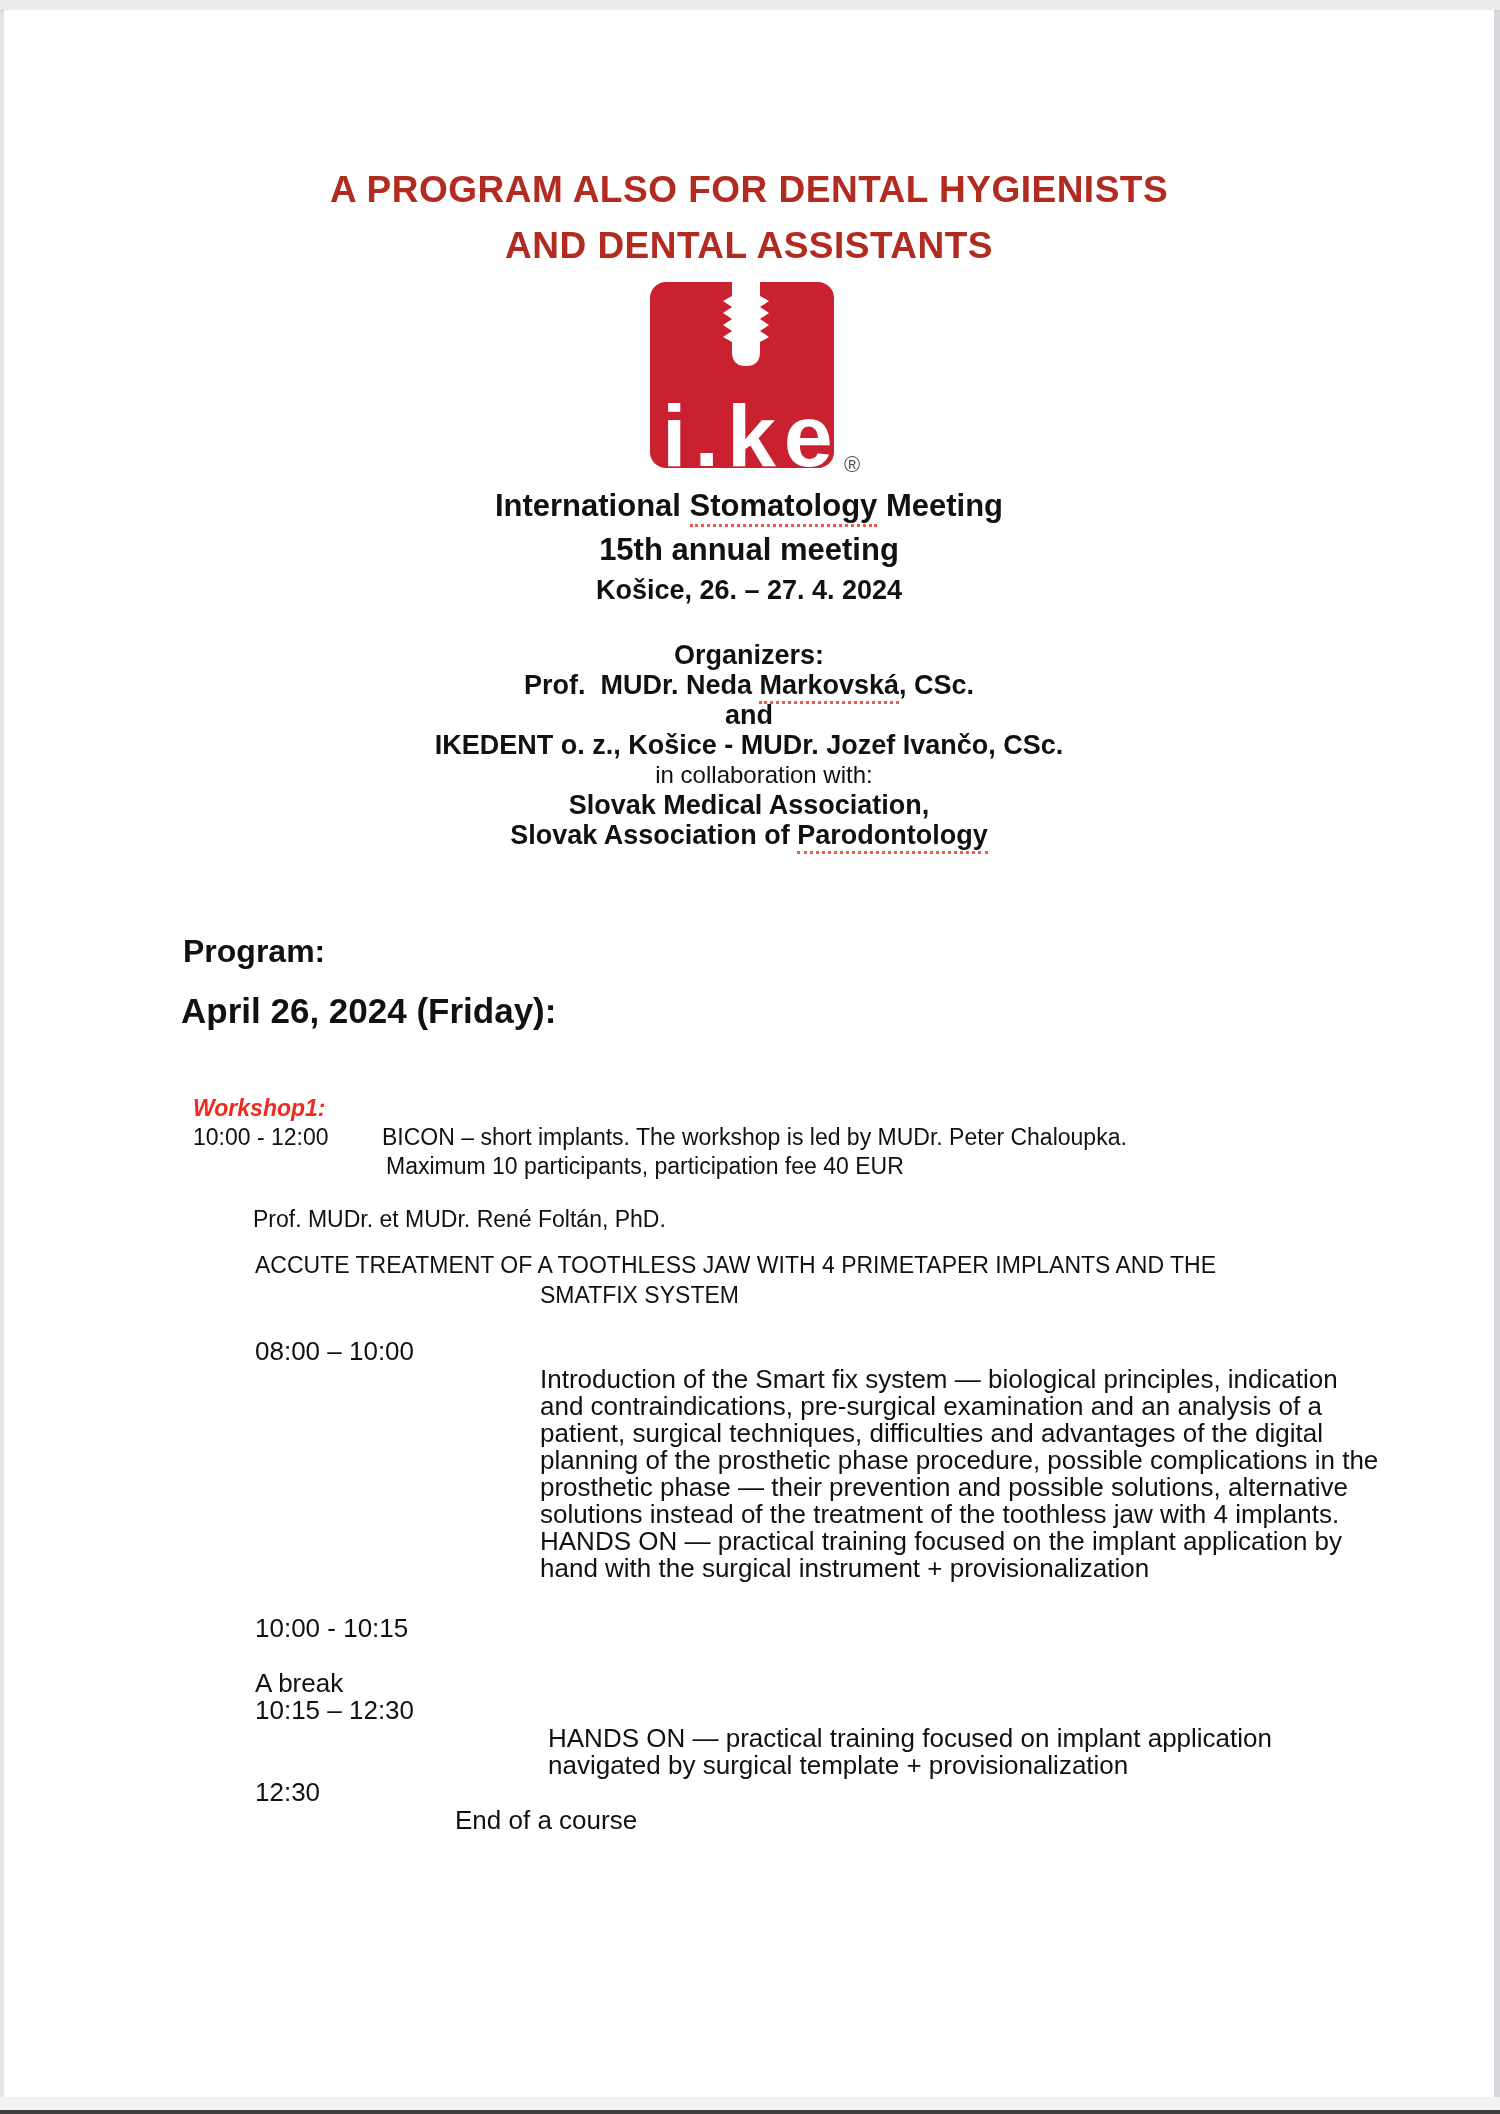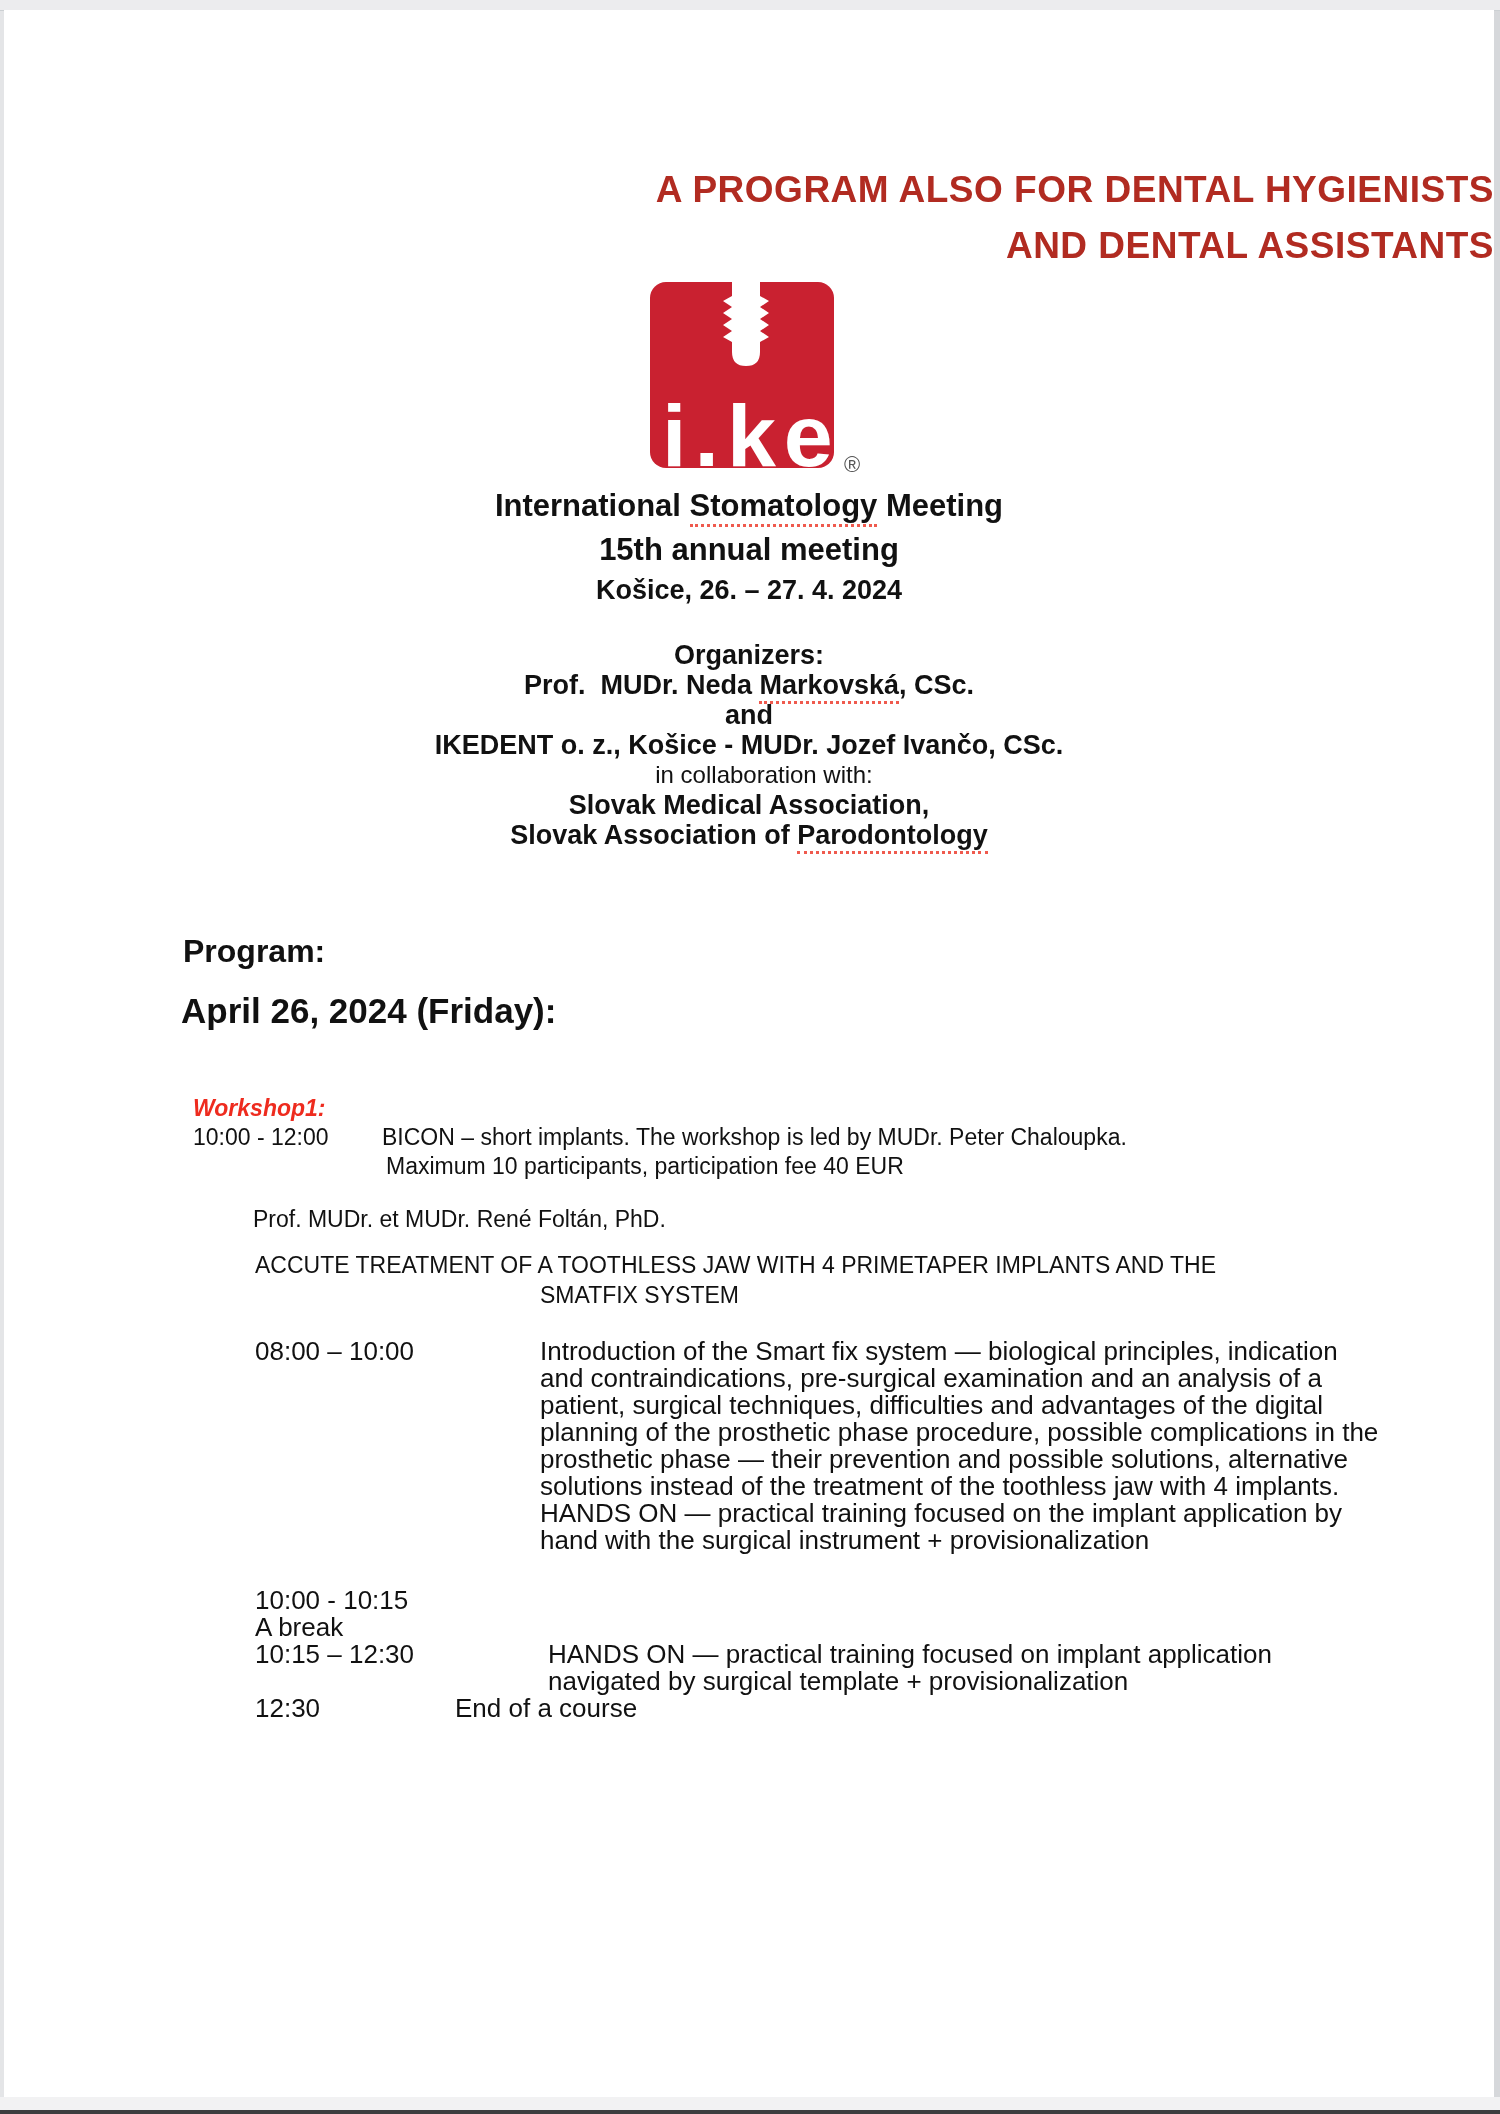--- a/index.html
+++ b/index.html
@@ -13,21 +13,21 @@
   .top-chrome{position:absolute;top:0;left:0;right:0;height:10px;background:#ececee;border-bottom:1px solid #ccd0d3;}
   .left-edge{position:absolute;top:11px;bottom:17px;left:0;width:4px;background:#e4e5e7;}
   .right-edge{position:absolute;top:11px;bottom:17px;right:0;width:6px;background:#d6d8db;}
   .bottom-band{position:absolute;bottom:4px;left:0;right:0;height:13px;background:#f2f2f3;}
   .bottom-line{position:absolute;bottom:0;left:0;right:0;height:4px;background:#3d3e40;}
 
   .page{position:absolute;top:10px;left:4px;right:6px;bottom:17px;background:#fff;}
   .pre{white-space:pre-wrap;}
 
   
-  .banner{margin-top:152px;text-align:right;color:var(--banner_red);
+  .banner{margin-top:152px;text-align:center;color:var(--banner_red);
           font-weight:bold;font-size:37px;line-height:56px;letter-spacing:.5px;}
 
   
   .logo-wrap{margin-top:0;height:200px;position:relative;}
   .logo{position:absolute;left:646px;top:0;}
 
   
   .meeting{margin-top:10px;text-align:center;}
   .meeting-title{font-size:31px;font-weight:bold;line-height:44px;margin:0;}
   .meeting-subtitle{font-size:31px;font-weight:bold;line-height:44px;margin:0;}
@@ -52,21 +52,21 @@
   .ws-text{flex:1;}
   .ws-cap{margin-left:189px;padding-left:4px;}
 
   .presenter{margin:24px 0 0 249px;font-size:23px;line-height:29px;}
   .talk{margin:16px 0 0 251px;font-size:23px;line-height:30px;}
   .talk-l2{margin-left:285px;}
 
   
   .srow{display:flex;font-size:26px;line-height:27px;}
   .srow .time{flex:0 0 auto;}
-  .srow .txt{flex:1;}
+  .srow .txt{flex:1;margin-top:28px;}
   .r1{margin:28px 0 0 251px;} .r1 .time{width:285px;}
   .r2{margin:33px 0 0 251px;flex-direction:column;} .r2 .time{width:200px;}
   .r3{margin:0 0 0 251px;gap:8px;}    .r3 .time{width:285px;}
   .r4{margin:0 0 0 251px;}    .r4 .time{width:200px;}
   .srow .txt{white-space:pre-line;}
 </style>
 </head>
 <body>
 
 <div class="top-chrome"></div>

